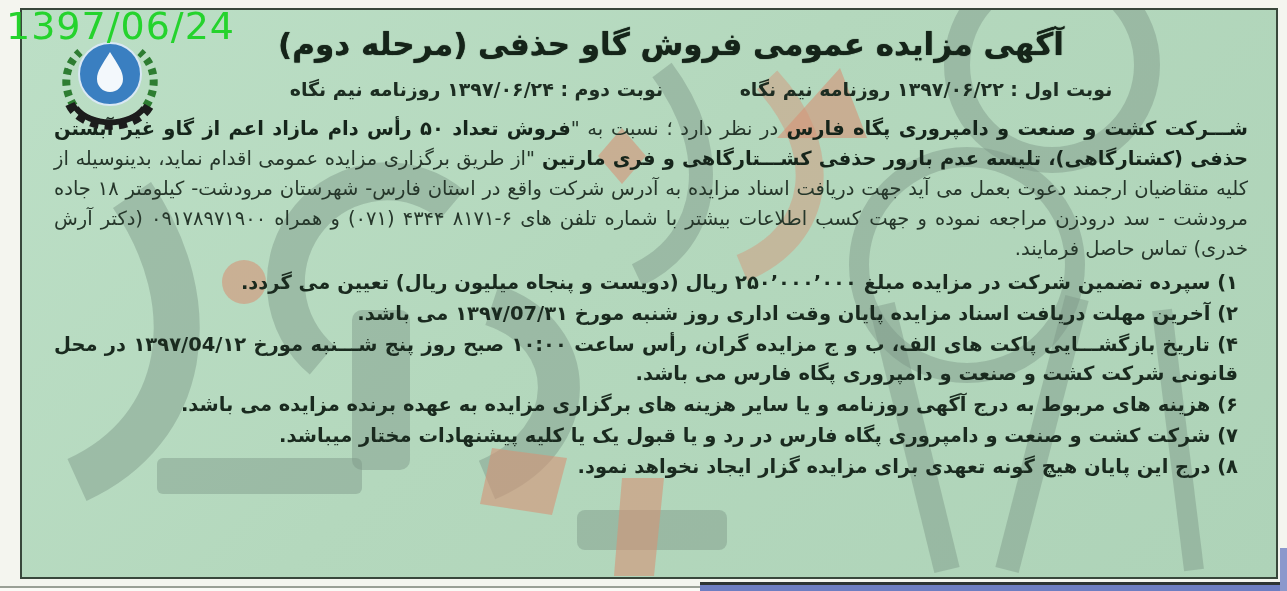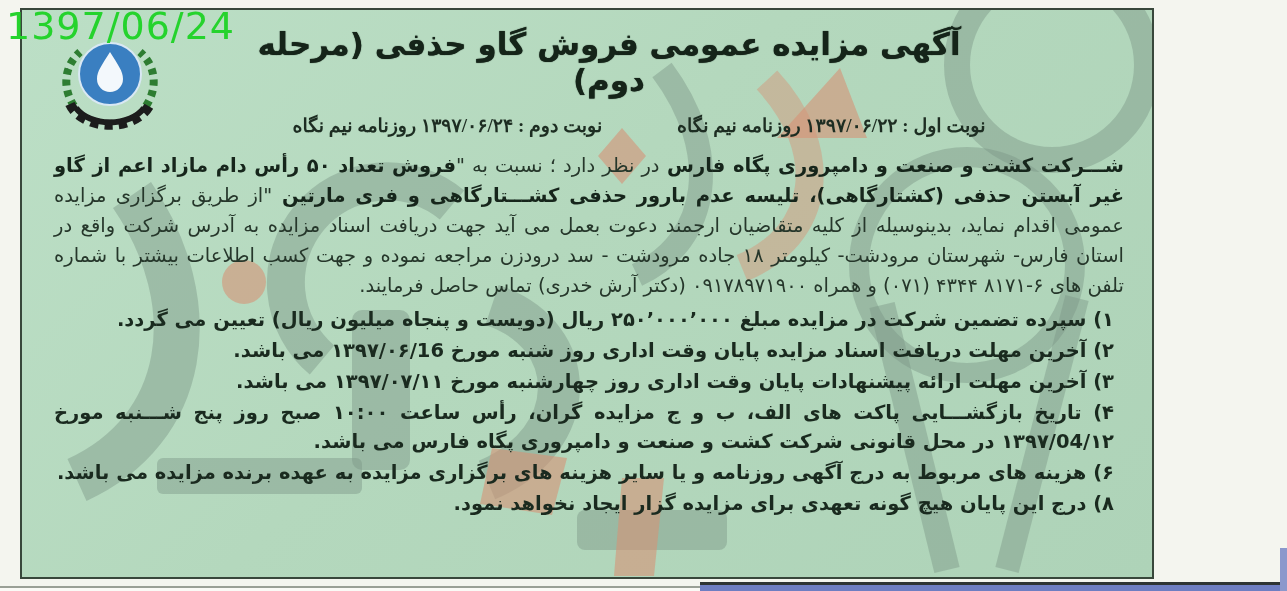--- a/index.html
+++ b/index.html
@@ -3,21 +3,21 @@
 <meta charset="utf-8">
 <style>
   html,body{margin:0;padding:0;}
   body{
     width:1287px;height:591px;position:relative;overflow:hidden;
     background:#f4f5ef;
     font-family:"DejaVu Sans","Liberation Sans",sans-serif;
   }
   
   .ad{
-    position:absolute;left:20px;top:8px;width:1134px;height:571px;
+    position:absolute;left:20px;top:8px;width:1258px;height:571px;
     box-sizing:border-box;border:2px solid #38473b;
     background:linear-gradient(135deg,#bcdfc6 0%,#b4d8bd 45%,#aed3b8 100%);
     direction:rtl;overflow:hidden;
   }
   .ad-inner{position:relative;z-index:2;padding:10px 26px 8px 30px;}
   
   .wm{position:absolute;left:0;top:0;z-index:1;pointer-events:none;}
   
   .stamp{
     position:absolute;left:6px;top:4px;z-index:5;
@@ -25,21 +25,21 @@
     font-family:"DejaVu Sans",sans-serif;
   }
   
   .title{
     margin:6px 150px 0 190px;text-align:center;
     font-size:31px;font-weight:900;color:#152419;
     text-shadow:0 0 1px #152419;
   }
   .runs{
     margin:16px 120px 0 220px;text-align:center;
-    font-size:19px;font-weight:700;color:#1d2d22;font-family:Liberation Serif, serif;
+    font-size:19px;font-weight:700;color:#1d2d22;
   }
   .runs .run{display:inline-block;}
   .runs .run + .run{margin-right:70px;}
   
   .logo{position:absolute;top:6px;left:22px;width:132px;height:128px;z-index:3;}
   
   .intro{
     margin:14px 2px 0 2px;
     font-size:19.5px;line-height:30px;color:#26372b;
     text-align:justify;
@@ -114,24 +114,24 @@
 
     <div class="runs">
       <span class="run">نوبت اول : ۱۳۹۷/۰۶/۲۲ روزنامه نیم نگاه</span>
       <span class="run">نوبت دوم : ۱۳۹۷/۰۶/۲۴ روزنامه نیم نگاه</span>
     </div>
 
     <p class="intro" id="intro"><span class="b">شـــرکت کشت و صنعت و دامپروری پگاه فارس </span><span>در نظر دارد ؛ نسبت به "</span><span class="b">فروش تعداد ۵۰ رأس دام مازاد اعم از گاو غیر آبستن حذفی (کشتارگاهی)، تلیسه عدم بارور حذفی کشـــتارگاهی و فری مارتین </span><span>"از طریق برگزاری مزایده عمومی اقدام نماید، بدینوسیله از کلیه متقاضیان ارجمند دعوت بعمل می آید جهت دریافت اسناد مزایده به آدرس شرکت واقع در استان فارس- شهرستان مرودشت- کیلومتر ۱۸ جاده مرودشت - سد درودزن مراجعه نموده و جهت کسب اطلاعات بیشتر با شماره تلفن های ۶-۸۱۷۱ ۴۳۴۴ (۰۷۱) و همراه ۰۹۱۷۸۹۷۱۹۰۰ (دکتر آرش خدری) تماس حاصل فرمایند.</span></p>
 
     <ol class="items" id="items">
         <li><span class="num">۱) </span><span>سپرده تضمین شرکت در مزایده مبلغ ۲۵۰٬۰۰۰٬۰۰۰ ریال (دویست و پنجاه میلیون ریال) تعیین می گردد.</span></li>
-        <li><span class="num">۲) </span><span>آخرین مهلت دریافت اسناد مزایده پایان وقت اداری روز شنبه مورخ ۱۳۹۷/۰۶/16 می باشد.</span></li>
-        <li><span class="num">۳) </span><span>آخرین مهلت ارائه پیشنهادات پایان وقت اداری روز چهارشنبه مورخ ۱۳۹۷/۰۷/۱۱ می باشد.</span></li>
+        <li><span class="num">۲) </span><span>آخرین مهلت دریافت اسناد مزایده پایان وقت اداری روز شنبه مورخ ۱۳۹۷/07/۳۱ می باشد.</span></li>
         <li><span class="num">۴) </span><span>تاریخ بازگشـــایی پاکت های الف، ب و ج مزایده گران، رأس ساعت ۱۰:۰۰ صبح روز پنج شـــنبه مورخ ۱۳۹۷/04/۱۲ در محل قانونی شرکت کشت و صنعت و دامپروری پگاه فارس می باشد.</span></li>
         <li><span class="num">۶) </span><span>هزینه های مربوط به درج آگهی روزنامه و یا سایر هزینه های برگزاری مزایده به عهده برنده مزایده می باشد.</span></li>
+        <li><span class="num">۷) </span><span>شرکت کشت و صنعت و دامپروری پگاه فارس در رد و یا قبول یک یا کلیه پیشنهادات مختار میباشد.</span></li>
         <li><span class="num">۸) </span><span>درج این پایان هیچ گونه تعهدی برای مزایده گزار ایجاد نخواهد نمود.</span></li>
       </ol>
 
   </div>
 </div>
 
 <div class="stamp">1397/06/24</div>
 
 <div class="below-left"></div>
 <div class="below-blue"></div>

